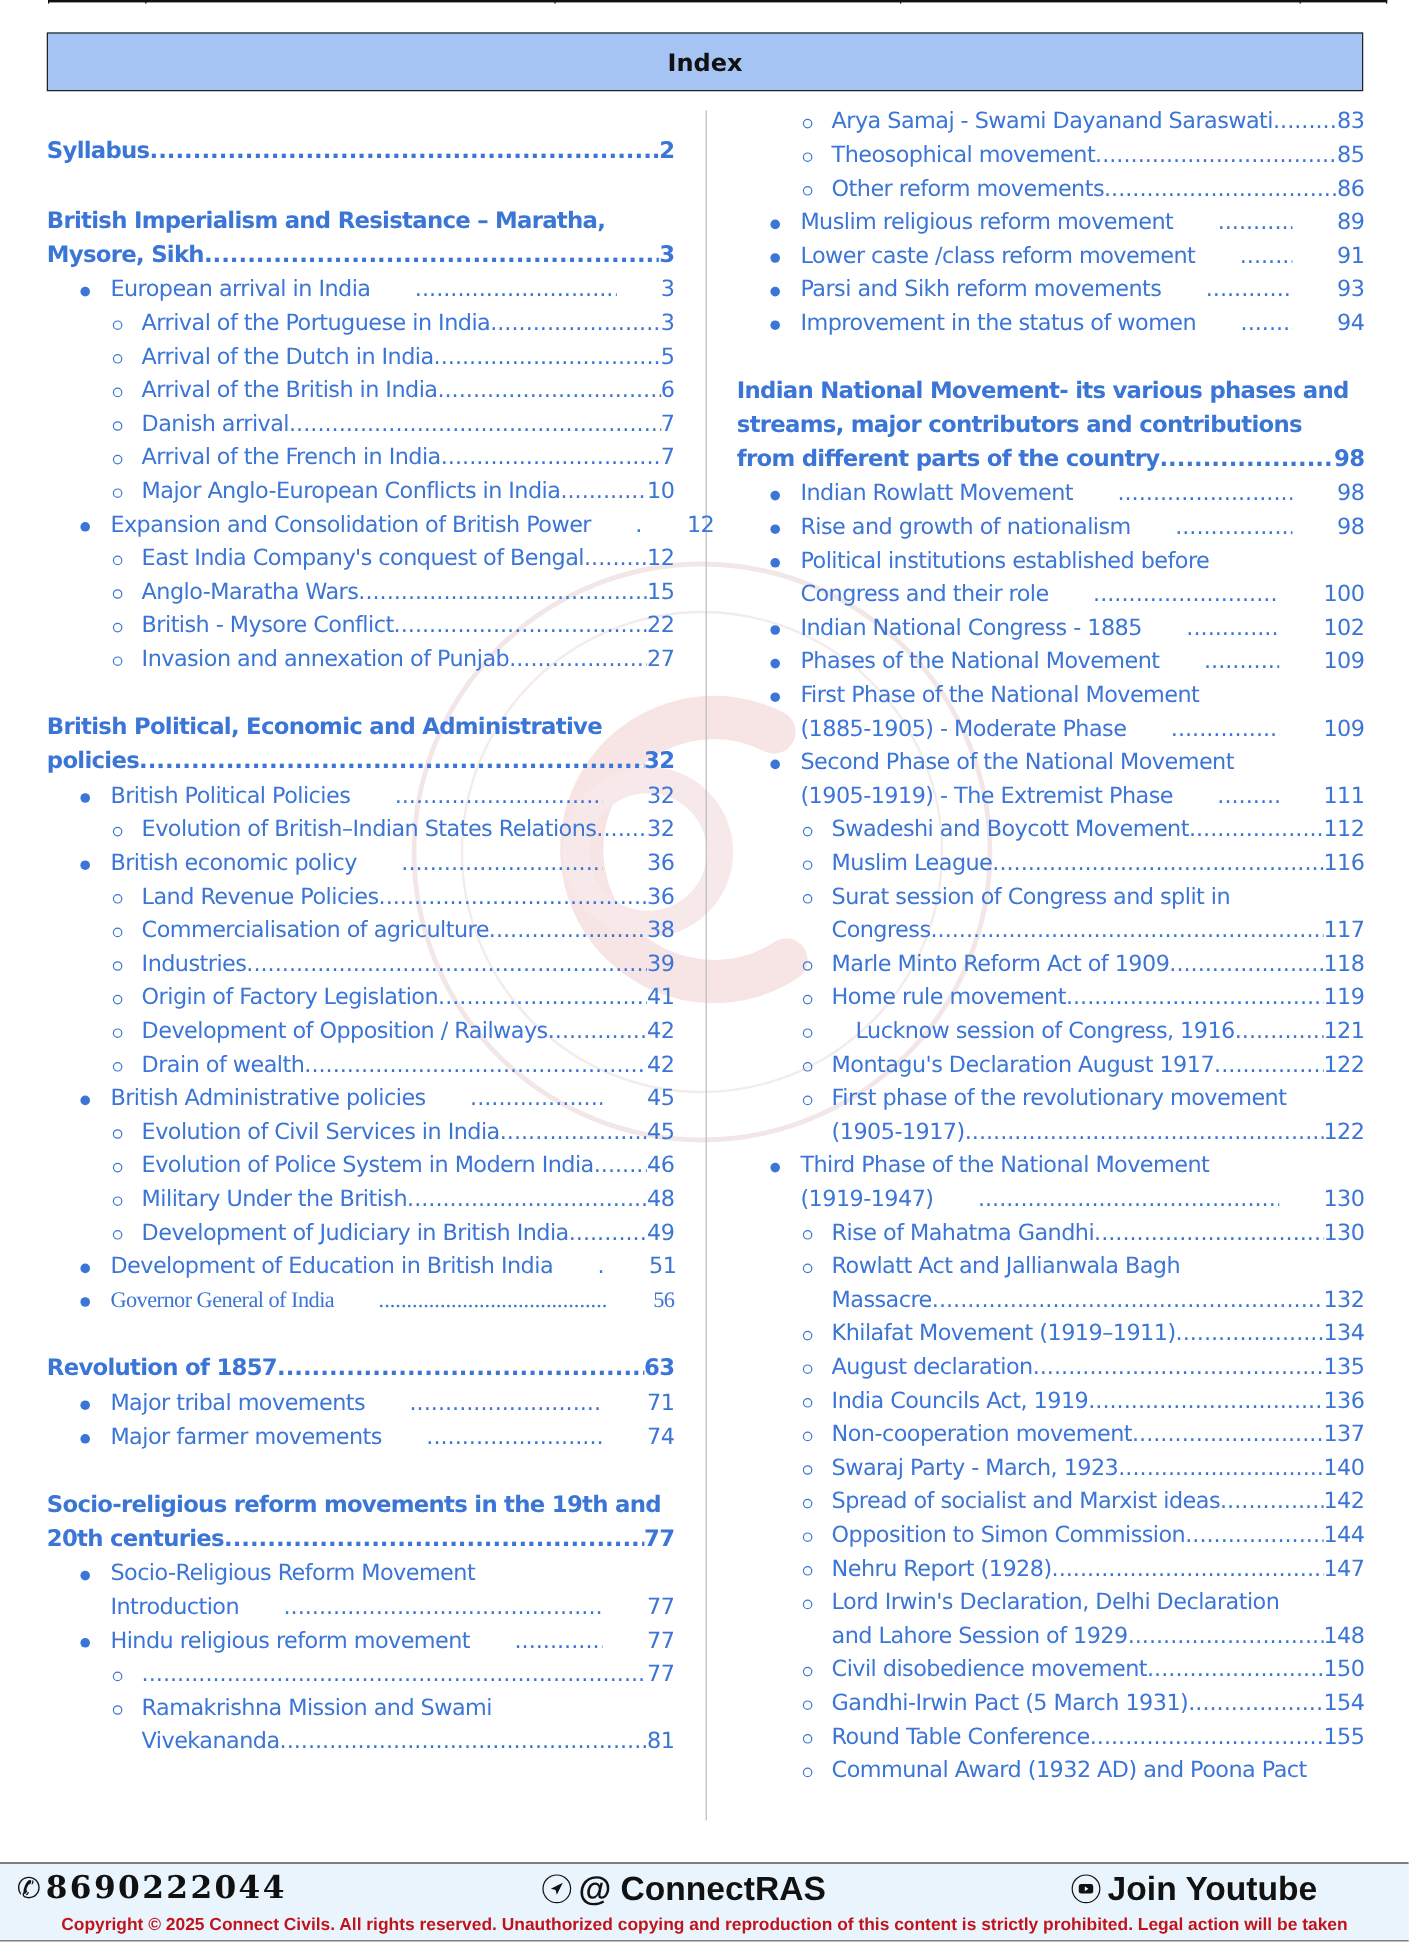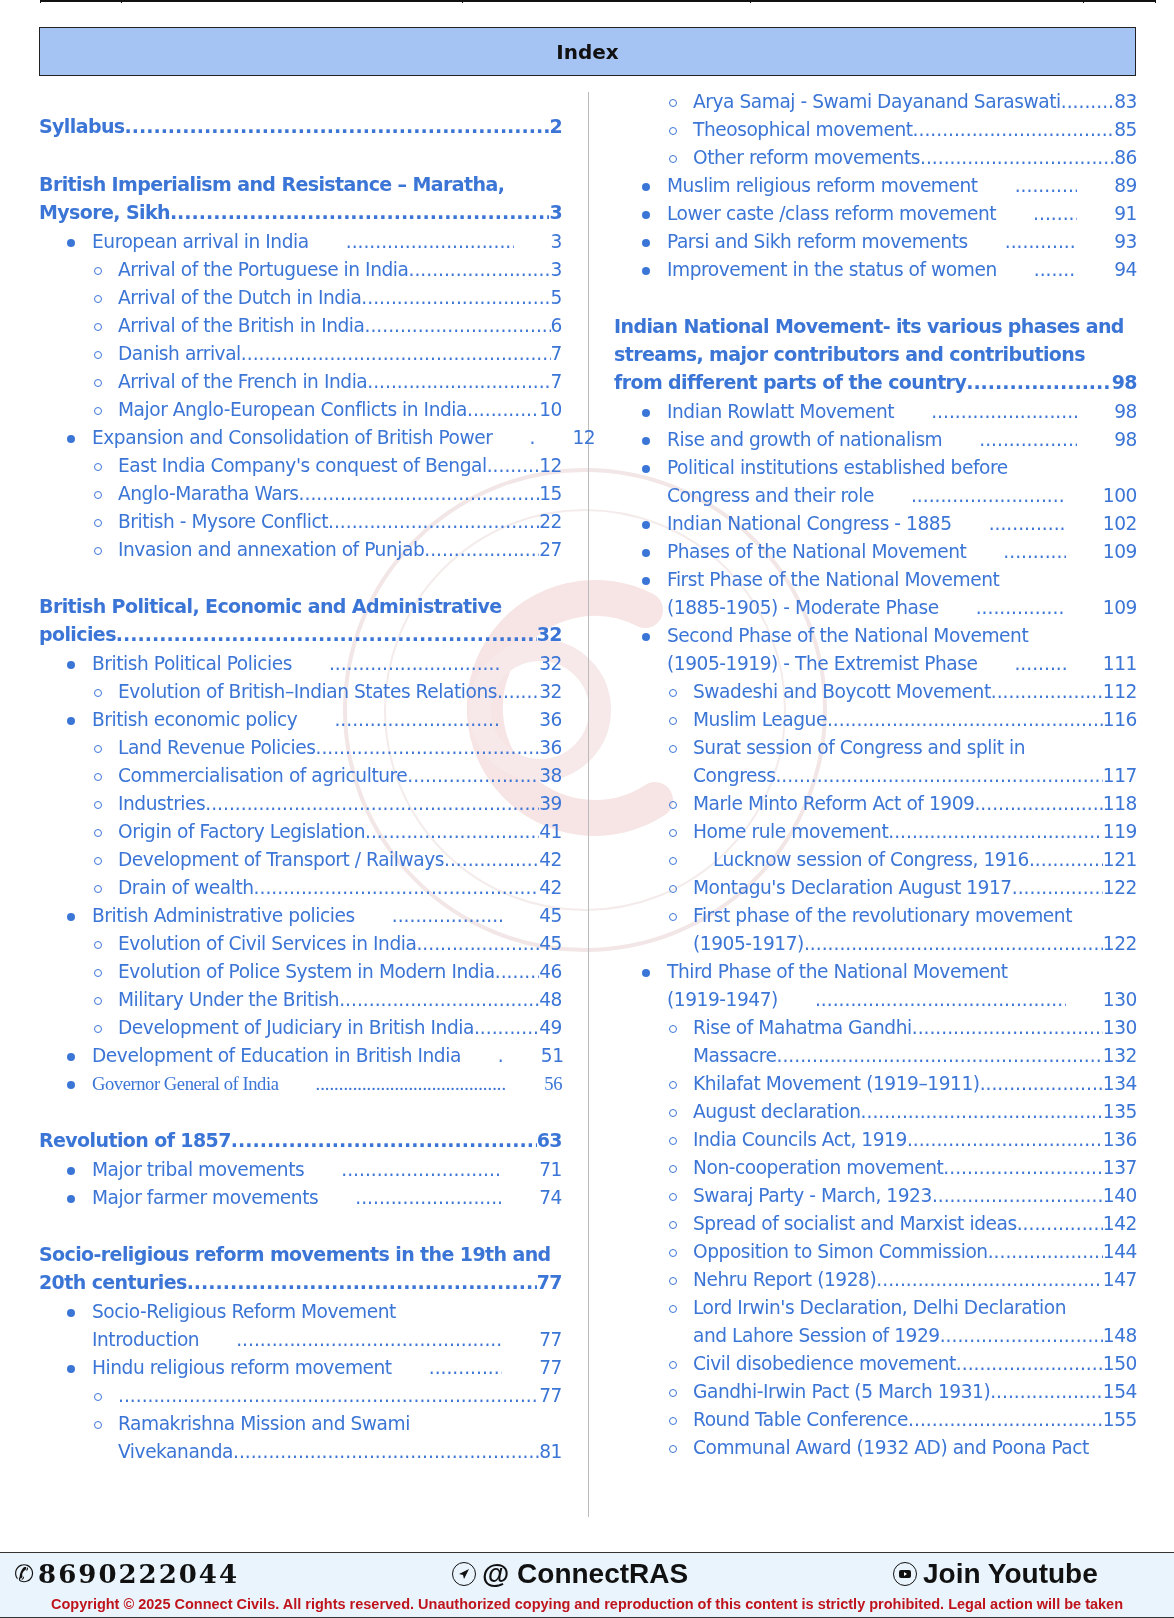--- a/index.html
+++ b/index.html
@@ -270,21 +270,21 @@
       <div class="entry l2">
         <span class="bullet"></span>
         <span class="text" style="white-space: nowrap;">Origin of Factory Legislation</span>
         <span class="leader"></span>
         <span class="page">41</span>
       </div>
     </div>
     <div style="position: relative;">
       <div class="entry l2">
         <span class="bullet"></span>
-        <span class="text" style="white-space: nowrap;">Development of Transport / Railways</span>
+        <span class="text" style="white-space: nowrap;">Development of Opposition / Railways</span>
         <span class="leader"></span>
         <span class="page">42</span>
       </div>
     </div>
     <div style="position: relative;">
       <div class="entry l2">
         <span class="bullet"></span>
         <span class="text" style="white-space: nowrap;">Drain of wealth</span>
         <span class="leader"></span>
         <span class="page">42</span>
@@ -638,20 +638,24 @@
     </div>
     <div style="position: relative;">
       <div class="entry l2">
         <span class="bullet"></span>
         <span class="text" style="white-space: nowrap;">Rise of Mahatma Gandhi</span>
         <span class="leader"></span>
         <span class="page">130</span>
       </div>
     </div>
     <div style="position: relative;">
+      <div class="entry l2">
+        <span class="bullet"></span>
+        <span class="text">Rowlatt Act and Jallianwala Bagh</span>
+      </div>
       <div class="entry l2">
         <span class="text" style="white-space: nowrap;">Massacre</span>
         <span class="leader"></span>
         <span class="page">132</span>
       </div>
     </div>
     <div style="position: relative;">
       <div class="entry l2">
         <span class="bullet"></span>
         <span class="text" style="white-space: nowrap;">Khilafat Movement (1919–1911)</span>

